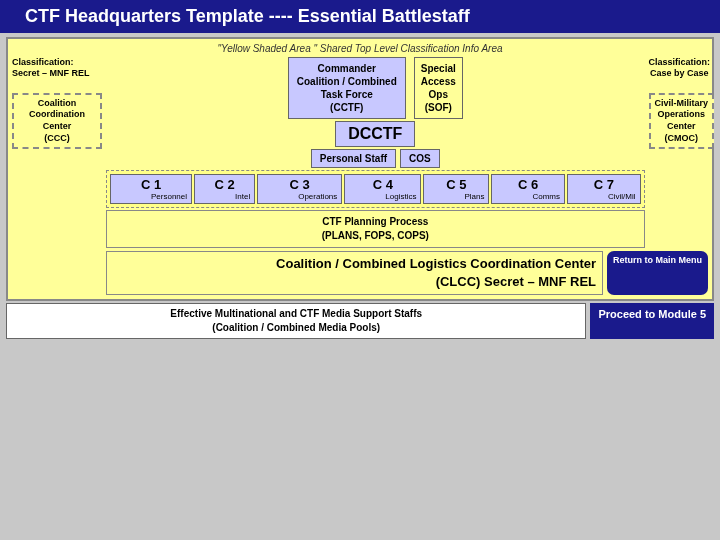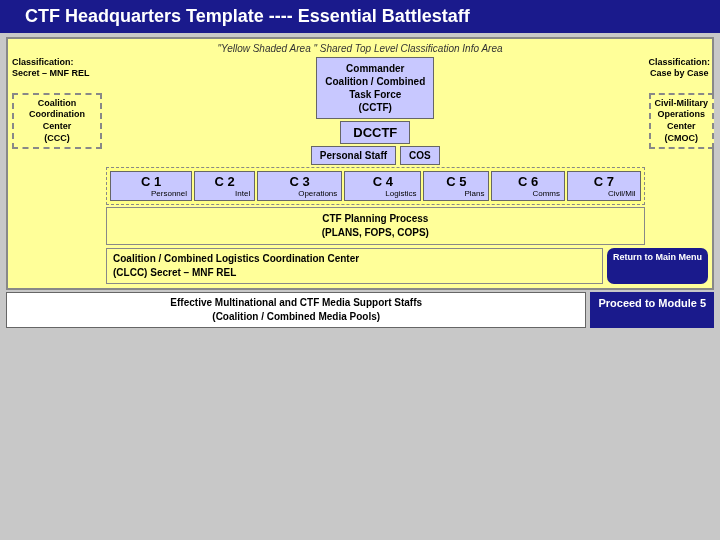--- a/index.html
+++ b/index.html
@@ -92,21 +92,21 @@
       align-items: center;
       gap: 4px;
       width: 100%;
       justify-content: center;
     }
     .dcctf-box {
       background: #c8c8ff;
       border: 1px solid #666;
       padding: 3px 12px;
       text-align: center;
-      font-size: 13px;
+      font-size: 16px;
       font-weight: bold;
     }
     .personal-cos-row {
       display: flex;
       gap: 4px;
       width: 100%;
       justify-content: center;
       position: relative;
     }
     .personal-staff-box {
@@ -183,23 +183,23 @@
       border: 2px dashed #888;
       padding: 3px 4px;
       font-size: 9px;
       font-weight: bold;
       text-align: center;
       line-height: 1.3;
     }
     .clcc-box {
       background: #ffff99;
       border: 1px solid #888;
-      text-align: left;
+      text-align: right;
       padding: 3px 6px;
-      font-size: 10px;
+      font-size: 13px;
       font-weight: bold;
       line-height: 1.4;
       width: 100%;
     }
     .media-box {
       flex: 1;
       background: #ffffff;
       border: 1px solid #666;
       text-align: center;
       padding: 3px 4px;
@@ -284,20 +284,26 @@
         </div>
 
         <div class="center-content">
 
           <div class="top-row">
             <div class="commander-box">
               <span>Commander</span><br>
               <span>Coalition / Combined</span><br>
               <span>Task Force</span><br>
               <span>(CCTF)</span>
+            </div>
+            <div class="special-access-box">
+              <span>Special</span><br>
+              <span>Access</span><br>
+              <span>Ops</span><br>
+              <span>(SOF)</span>
             </div>
           </div>
 
           <div class="dcctf-row">
             <div class="dcctf-box">
               <span>DCCTF</span>
             </div>
           </div>
 
           <div class="personal-cos-row">

